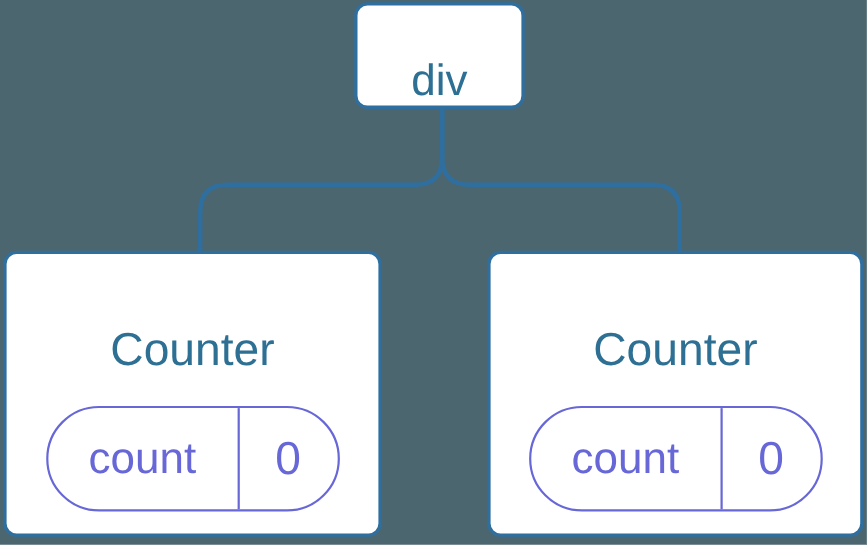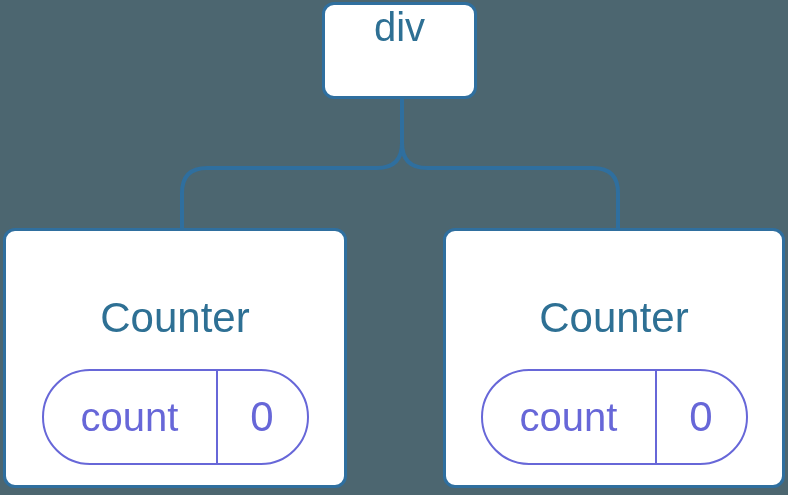--- a/index.html
+++ b/index.html
@@ -26,21 +26,21 @@
     position: absolute;
     left: 322px;
     top: 2px;
     width: 155px;
     height: 97px;
     box-sizing: border-box;
     background: var(--node-fill, #fff);
     border: 3.5px solid var(--line-blue, #2F6F9F);
     border-radius: 12px;
     display: flex;
-    align-items: flex-start;
+    align-items: flex-end;
     justify-content: center;
     font-size: 40px;
     font-weight: 500;
     color: var(--label-blue, #2E7094);
   }
   .card {
     position: absolute;
     top: 228px;
     height: 260px;
     box-sizing: border-box;

